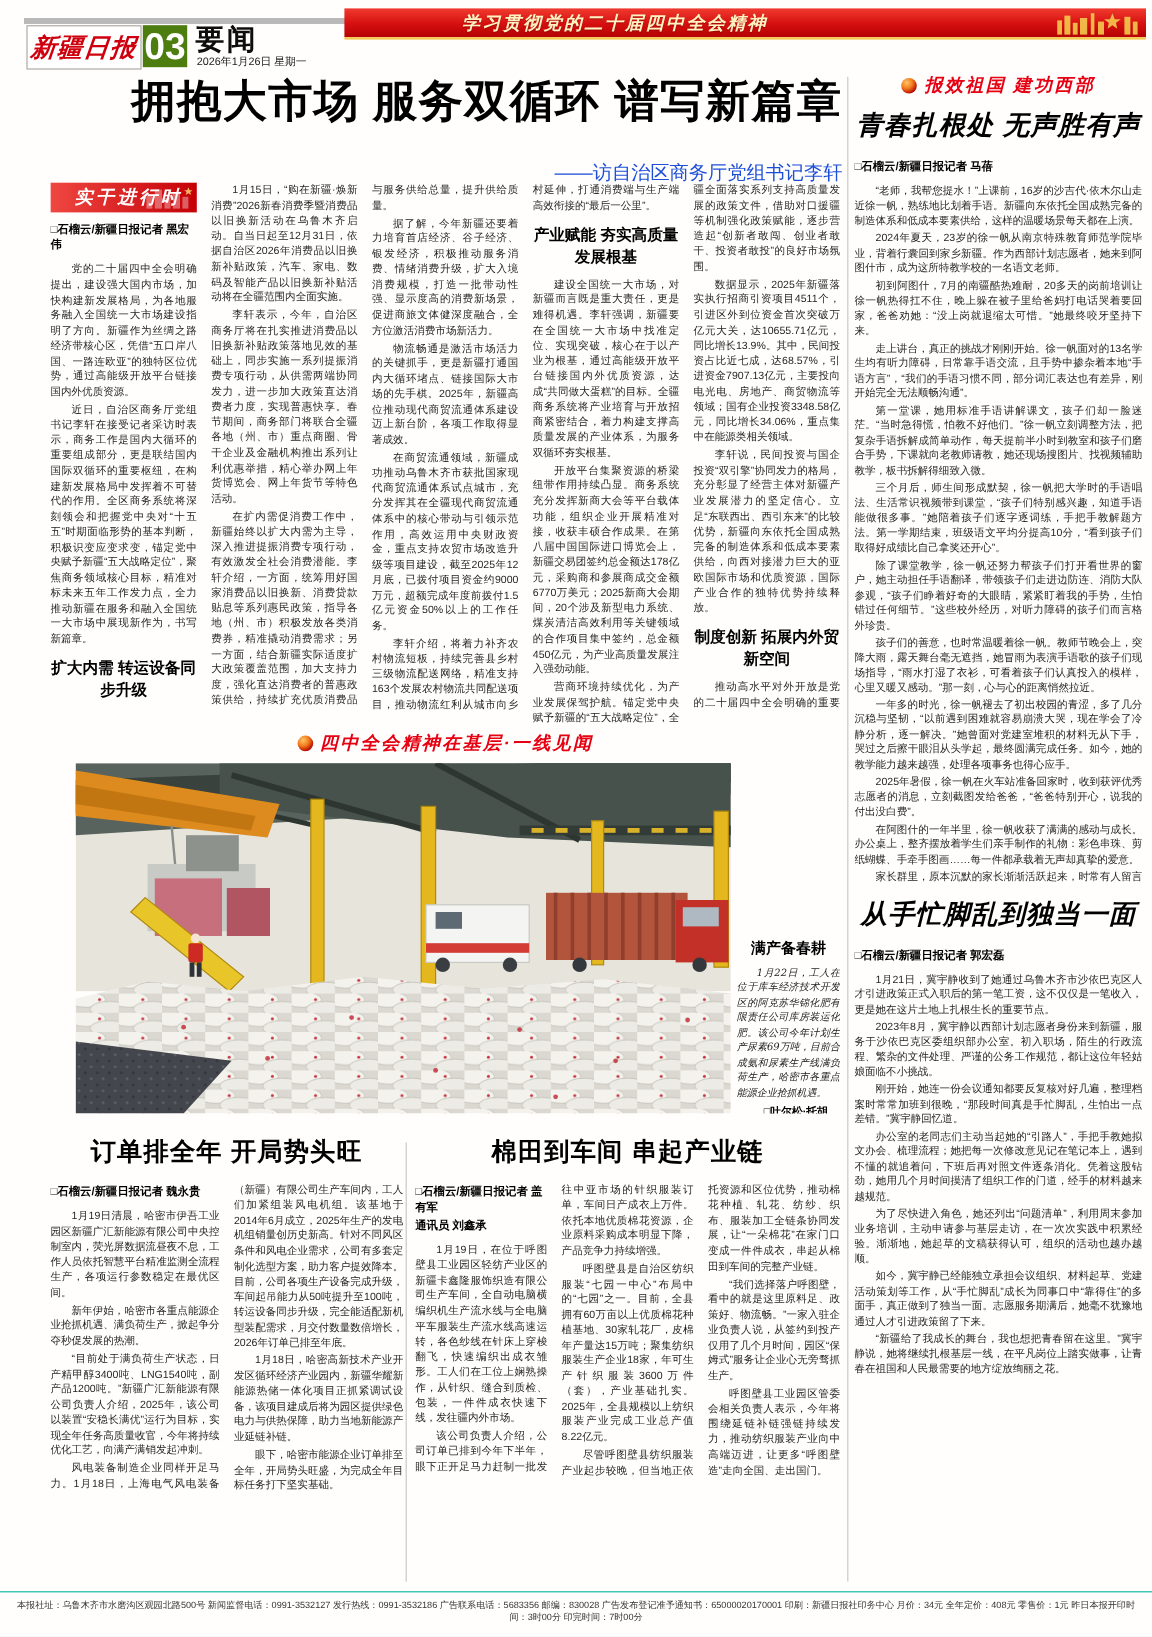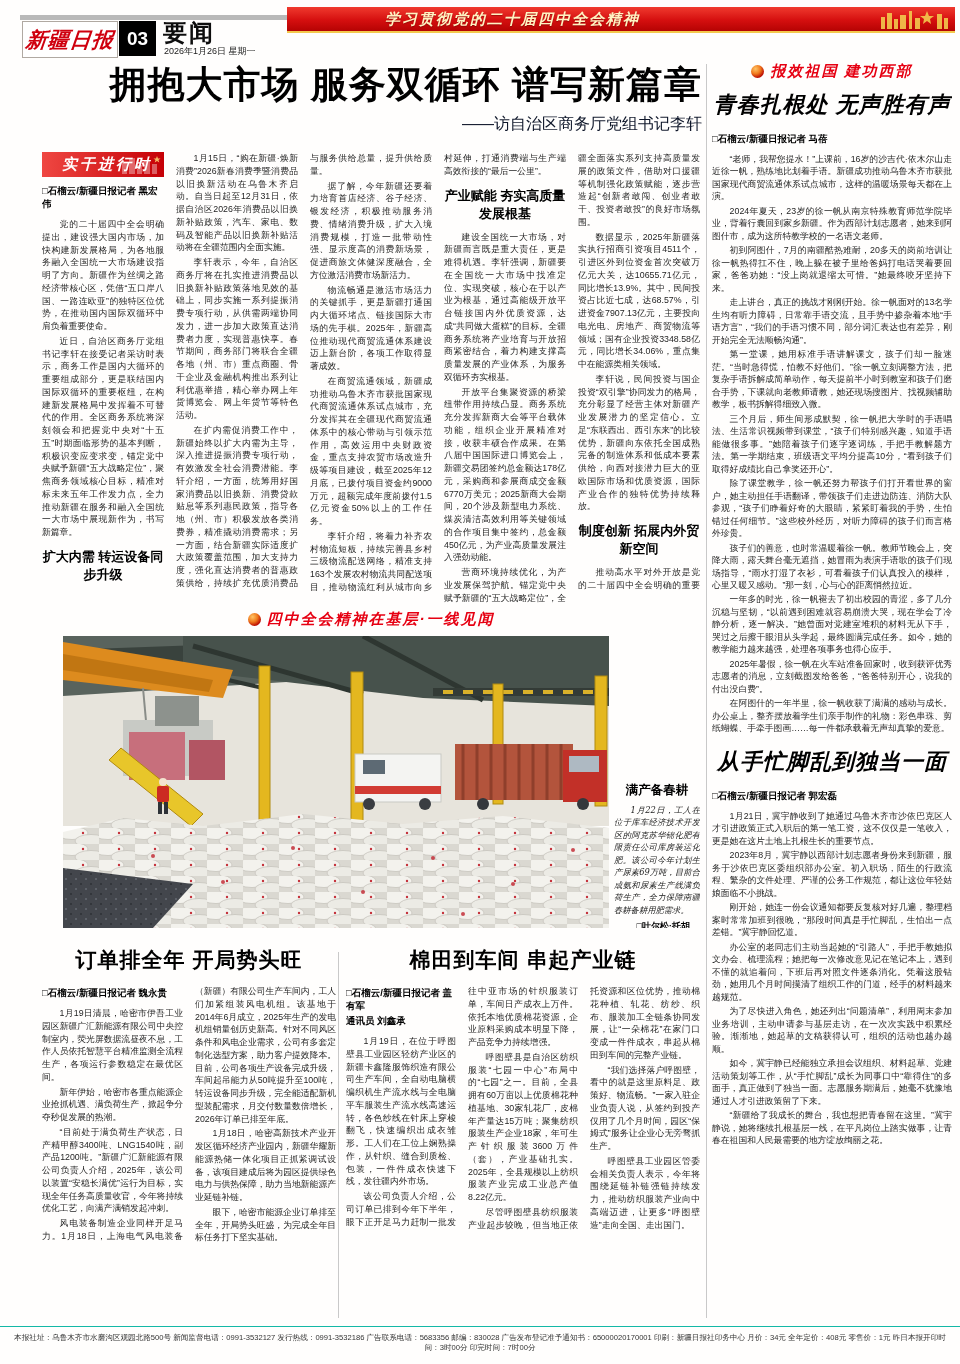--- a/index.html
+++ b/index.html
@@ -4,34 +4,34 @@
 <style>
   html,body{margin:0;padding:0;background:#e8e8e8;}
   .page{position:relative;width:960px;height:1364px;background:#fffefd;margin:0 auto;overflow:hidden;
         font-family:"Liberation Sans",sans-serif;color:#222;}
   
   .mast-rule{position:absolute;left:20px;top:15px;width:268px;height:5px;background:#b9b9b9;}
   .logo-box{position:absolute;left:22px;top:21px;width:94px;height:35px;border:1px solid #b0a9a2;
             display:flex;align-items:center;justify-content:center;background:#fff;}
   .logo-box span{font-family:"DejaVu Serif",serif;font-style:italic;font-weight:900;
                  font-size:21px;color:#cf000e;letter-spacing:1px;transform:skewX(-6deg);}
-  .page-num{position:absolute;left:119px;top:21px;width:37px;height:35px;background:#000000;color:#fff;
-            font-size:19px;font-weight:700;display:flex;align-items:center;justify-content:center;}
+  .page-num{position:absolute;left:119px;top:21px;width:37px;height:35px;background:#4d7c0f;color:#fff;
+            font-size:31px;font-weight:700;display:flex;align-items:center;justify-content:center;}
   .section-name{position:absolute;left:163px;top:17px;font-size:24px;font-weight:900;color:#0d0d0d;letter-spacing:2px;}
   .mast-date{position:absolute;left:164px;top:45px;font-size:9px;color:#222;}
   .top-banner{position:absolute;left:287px;top:7px;width:668px;height:24px;
               background:linear-gradient(180deg,#f03a2e 0%,#d50f0f 55%,#b50303 100%);
               border-bottom:2px solid #f3c94e;}
   .top-banner .txt{position:absolute;left:98px;top:3px;font-size:15px;font-weight:900;font-style:italic;
                    color:#fff3c2;letter-spacing:2px;text-shadow:0 1px 1px rgba(120,0,0,.6);}
   .top-banner svg{position:absolute;right:6px;top:2px;}
   
   .main-head{position:absolute;left:40px;top:60px;width:662px;text-align:right;}
   .main-head h1{margin:0;font-size:37px;font-weight:900;color:#000;letter-spacing:1px;}
-  .main-head .sub{margin-top:4px;font-size:16px;color:#0f172a;}
+  .main-head .sub{margin-top:24px;font-size:16px;color:#1d4ed8;}
   
   .main-article{position:absolute;left:42px;top:152px;width:658px;height:460px;
                 column-count:5;column-gap:12px;overflow:hidden;}
   .label-tag{height:25px;background:linear-gradient(90deg,#ef4742,#c50006);color:#fff;position:relative;
              display:flex;align-items:center;margin-bottom:8px;}
   .label-tag .lt{font-size:15px;font-weight:900;font-style:italic;letter-spacing:3px;padding-left:20px;text-align:right;}
   .label-tag svg{position:absolute;right:3px;top:3px;opacity:.8;}
   .byline{font-size:9.5px;font-weight:700;color:#000;margin:2px 0 7px;}
   .para{font-size:8.8px;line-height:1.45;text-align:justify;text-indent:2em;color:#1f1f1f;margin:0 0 2px;}
   .subhead{font-size:13px;font-weight:900;color:#000;text-align:center;margin:9px 0 8px;break-inside:avoid;}
@@ -113,21 +113,21 @@
             <rect x="8" y="3" width="6" height="16"></rect>
           <rect x="16" y="10" width="5" height="9"></rect>
             <rect x="23" y="5" width="6" height="14"></rect>
           <rect x="31" y="9" width="5" height="10"></rect>
         </g>
         <polygon points="36,1 37,3.5 39.5,3.5 37.5,5 38.3,7.5 36,6 33.7,7.5 34.5,5 32.5,3.5 35,3.5" fill="#ffe27a"></polygon>
       </svg>
     </div>
     <p class="byline">□石榴云/新疆日报记者 黑宏伟</p>
     <div>
-        <p class="para">党的二十届四中全会明确提出，建设强大国内市场，加快构建新发展格局，为各地服务融入全国统一大市场建设指明了方向。新疆作为丝绸之路经济带核心区，凭借“五口岸八国、一路连欧亚”的独特区位优势，在推动国内国际双循环中肩负着重要使命。</p>
+        <p class="para">党的二十届四中全会明确提出，建设强大国内市场，加快构建新发展格局，为各地服务融入全国统一大市场建设指明了方向。新疆作为丝绸之路经济带核心区，凭借“五口岸八国、一路连欧亚”的独特区位优势，通过高能级开放平台链接国内外优质资源。</p>
         <p class="para">近日，自治区商务厅党组书记李轩在接受记者采访时表示，商务工作是国内大循环的重要组成部分，更是联结国内国际双循环的重要枢纽，在构建新发展格局中发挥着不可替代的作用。全区商务系统将深刻领会和把握党中央对“十五五”时期面临形势的基本判断，积极识变应变求变，锚定党中央赋予新疆“五大战略定位”，聚焦商务领域核心目标，精准对标未来五年工作发力点，全力推动新疆在服务和融入全国统一大市场中展现新作为，书写新篇章。</p>
         <h3 class="subhead">扩大内需 转运设备同步升级</h3>
         <p class="para">1月15日，“购在新疆·焕新消费”2026新春消费季暨消费品以旧换新活动在乌鲁木齐启动。自当日起至12月31日，依据自治区2026年消费品以旧换新补贴政策，汽车、家电、数码及智能产品以旧换新补贴活动将在全疆范围内全面实施。</p>
         <p class="para">李轩表示，今年，自治区商务厅将在扎实推进消费品以旧换新补贴政策落地见效的基础上，同步实施一系列提振消费专项行动，从供需两端协同发力，进一步加大政策直达消费者力度，实现普惠快享。春节期间，商务部门将联合全疆各地（州、市）重点商圈、骨干企业及金融机构推出系列让利优惠举措，精心举办网上年货博览会、网上年货节等特色活动。</p>
         <p class="para">在扩内需促消费工作中，新疆始终以扩大内需为主导，深入推进提振消费专项行动，有效激发全社会消费潜能。李轩介绍，一方面，统筹用好国家消费品以旧换新、消费贷款贴息等系列惠民政策，指导各地（州、市）积极发放各类消费券，精准撬动消费需求；另一方面，结合新疆实际适度扩大政策覆盖范围，加大支持力度，强化直达消费者的普惠政策供给，持续扩充优质消费品与服务供给总量，提升供给质量。</p>
         <p class="para">据了解，今年新疆还要着力培育首店经济、谷子经济、银发经济，积极推动服务消费、情绪消费升级，扩大入境消费规模，打造一批带动性强、显示度高的消费新场景，促进商旅文体健深度融合，全方位激活消费市场新活力。</p>
         <p class="para">物流畅通是激活市场活力的关键抓手，更是新疆打通国内大循环堵点、链接国际大市场的先手棋。2025年，新疆高位推动现代商贸流通体系建设迈上新台阶，各项工作取得显著成效。</p>
         <p class="para">在商贸流通领域，新疆成功推动乌鲁木齐市获批国家现代商贸流通体系试点城市，充分发挥其在全疆现代商贸流通体系中的核心带动与引领示范作用，高效运用中央财政资金，重点支持农贸市场改造升级等项目建设，截至2025年12月底，已拨付项目资金约9000万元，超额完成年度前拨付1.5亿元资金50%以上的工作任务。</p>
         <p class="para">李轩介绍，将着力补齐农村物流短板，持续完善县乡村三级物流配送网络，精准支持163个发展农村物流共同配送项目，推动物流红利从城市向乡村延伸，打通消费端与生产端高效衔接的“最后一公里”。</p>
         <h3 class="subhead">产业赋能 夯实高质量发展根基</h3>
@@ -237,21 +237,21 @@
           <circle cx="450" cy="248" r="2"></circle>
         <circle cx="510" cy="214" r="2"></circle>
           <circle cx="60" cy="268" r="2"></circle>
           <circle cx="400" cy="278" r="2"></circle>
       </g>
 
       <polygon points="0,232 130,248 90,292 0,292" fill="url(#tarp)"></polygon>
     </svg>
     <div class="caption">
       <h3>满产备春耕</h3>
-      <p class="cap">1月22日，工人在位于库车经济技术开发区的阿克苏华锦化肥有限责任公司库房装运化肥。该公司今年计划生产尿素69万吨，目前合成氨和尿素生产线满负荷生产，全力保障南疆春耕备耕用肥需求。</p>
+      <p class="cap">1月22日，工人在位于库车经济技术开发区的阿克苏华锦化肥有限责任公司库房装运化肥。该公司今年计划生产尿素69万吨，目前合成氨和尿素生产线满负荷生产，哈密市各重点能源企业抢抓机遇。</p>
       <p class="credit">□吐尔松·托胡 摄</p>
     </div>
   </div>
 
   <div class="bot-art bot-left">
     <h2>订单排全年 开局势头旺</h2>
     <div class="body">
       <p class="byline">□石榴云/新疆日报记者 魏永贵</p>
       <div>
           <p class="para">1月19日清晨，哈密市伊吾工业园区新疆广汇新能源有限公司中央控制室内，荧光屏数据流昼夜不息，工作人员依托智慧平台精准监测全流程生产，各项运行参数稳定在最优区间。</p>
@@ -285,21 +285,21 @@
   <div class="vdiv" style="left:706px;top:64px;height:1254px;"></div>
 
   <div class="sidebar">
     <div class="badge-row">
       <span class="dot-icon"></span>
       <span>报效祖国 建功西部</span>
     </div>
     <h2>青春扎根处 无声胜有声</h2>
     <p class="byline">□石榴云/新疆日报记者 马蓓</p>
     <div class="sb-body1">
-        <p class="para">“老师，我帮您提水！”上课前，16岁的沙吉代·依木尔山走近徐一帆，熟练地比划着手语。新疆成功推动乌鲁木齐市获批国家现代商贸流通体系试点城市，这样的温暖场景每天都在上演。</p>
+        <p class="para">“老师，我帮您提水！”上课前，16岁的沙吉代·依木尔山走近徐一帆，熟练地比划着手语。新疆向东依托全国成熟完备的制造体系和低成本要素供给，这样的温暖场景每天都在上演。</p>
         <p class="para">2024年夏天，23岁的徐一帆从南京特殊教育师范学院毕业，背着行囊回到家乡新疆。作为西部计划志愿者，她来到阿图什市，成为这所特教学校的一名语文老师。</p>
         <p class="para">初到阿图什，7月的南疆酷热难耐，20多天的岗前培训让徐一帆热得扛不住，晚上躲在被子里给爸妈打电话哭着要回家，爸爸劝她：“没上岗就退缩太可惜。”她最终咬牙坚持下来。</p>
         <p class="para">走上讲台，真正的挑战才刚刚开始。徐一帆面对的13名学生均有听力障碍，日常靠手语交流，且手势中掺杂着本地“手语方言”，“我们的手语习惯不同，部分词汇表达也有差异，刚开始完全无法顺畅沟通”。</p>
         <p class="para">第一堂课，她用标准手语讲解课文，孩子们却一脸迷茫。“当时急得慌，怕教不好他们。”徐一帆立刻调整方法，把复杂手语拆解成简单动作，每天提前半小时到教室和孩子们磨合手势，下课就向老教师请教，她还现场搜图片、找视频辅助教学，板书拆解得细致入微。</p>
         <p class="para">三个月后，师生间形成默契，徐一帆把大学时的手语唱法、生活常识视频带到课堂，“孩子们特别感兴趣，知道手语能做很多事。”她陪着孩子们逐字逐词练，手把手教解题方法。第一学期结束，班级语文平均分提高10分，“看到孩子们取得好成绩比自己拿奖还开心”。</p>
         <p class="para">除了课堂教学，徐一帆还努力帮孩子们打开看世界的窗户，她主动担任手语翻译，带领孩子们走进边防连、消防大队参观，“孩子们睁着好奇的大眼睛，紧紧盯着我的手势，生怕错过任何细节。”这些校外经历，对听力障碍的孩子们而言格外珍贵。</p>
         <p class="para">孩子们的善意，也时常温暖着徐一帆。教师节晚会上，突降大雨，露天舞台毫无遮挡，她冒雨为表演手语歌的孩子们现场指导，“雨水打湿了衣衫，可看着孩子们认真投入的模样，心里又暖又感动。”那一刻，心与心的距离悄然拉近。</p>
         <p class="para">一年多的时光，徐一帆褪去了初出校园的青涩，多了几分沉稳与坚韧，“以前遇到困难就容易崩溃大哭，现在学会了冷静分析，逐一解决。”她曾面对党建室堆积的材料无从下手，哭过之后擦干眼泪从头学起，最终圆满完成任务。如今，她的教学能力越来越强，处理各项事务也得心应手。</p>
         <p class="para">2025年暑假，徐一帆在火车站准备回家时，收到获评优秀志愿者的消息，立刻截图发给爸爸，“爸爸特别开心，说我的付出没白费”。</p>
         <p class="para">在阿图什的一年半里，徐一帆收获了满满的感动与成长。办公桌上，整齐摆放着学生们亲手制作的礼物：彩色串珠、剪纸蝴蝶、手牵手图画……每一件都承载着无声却真挚的爱意。</p>

